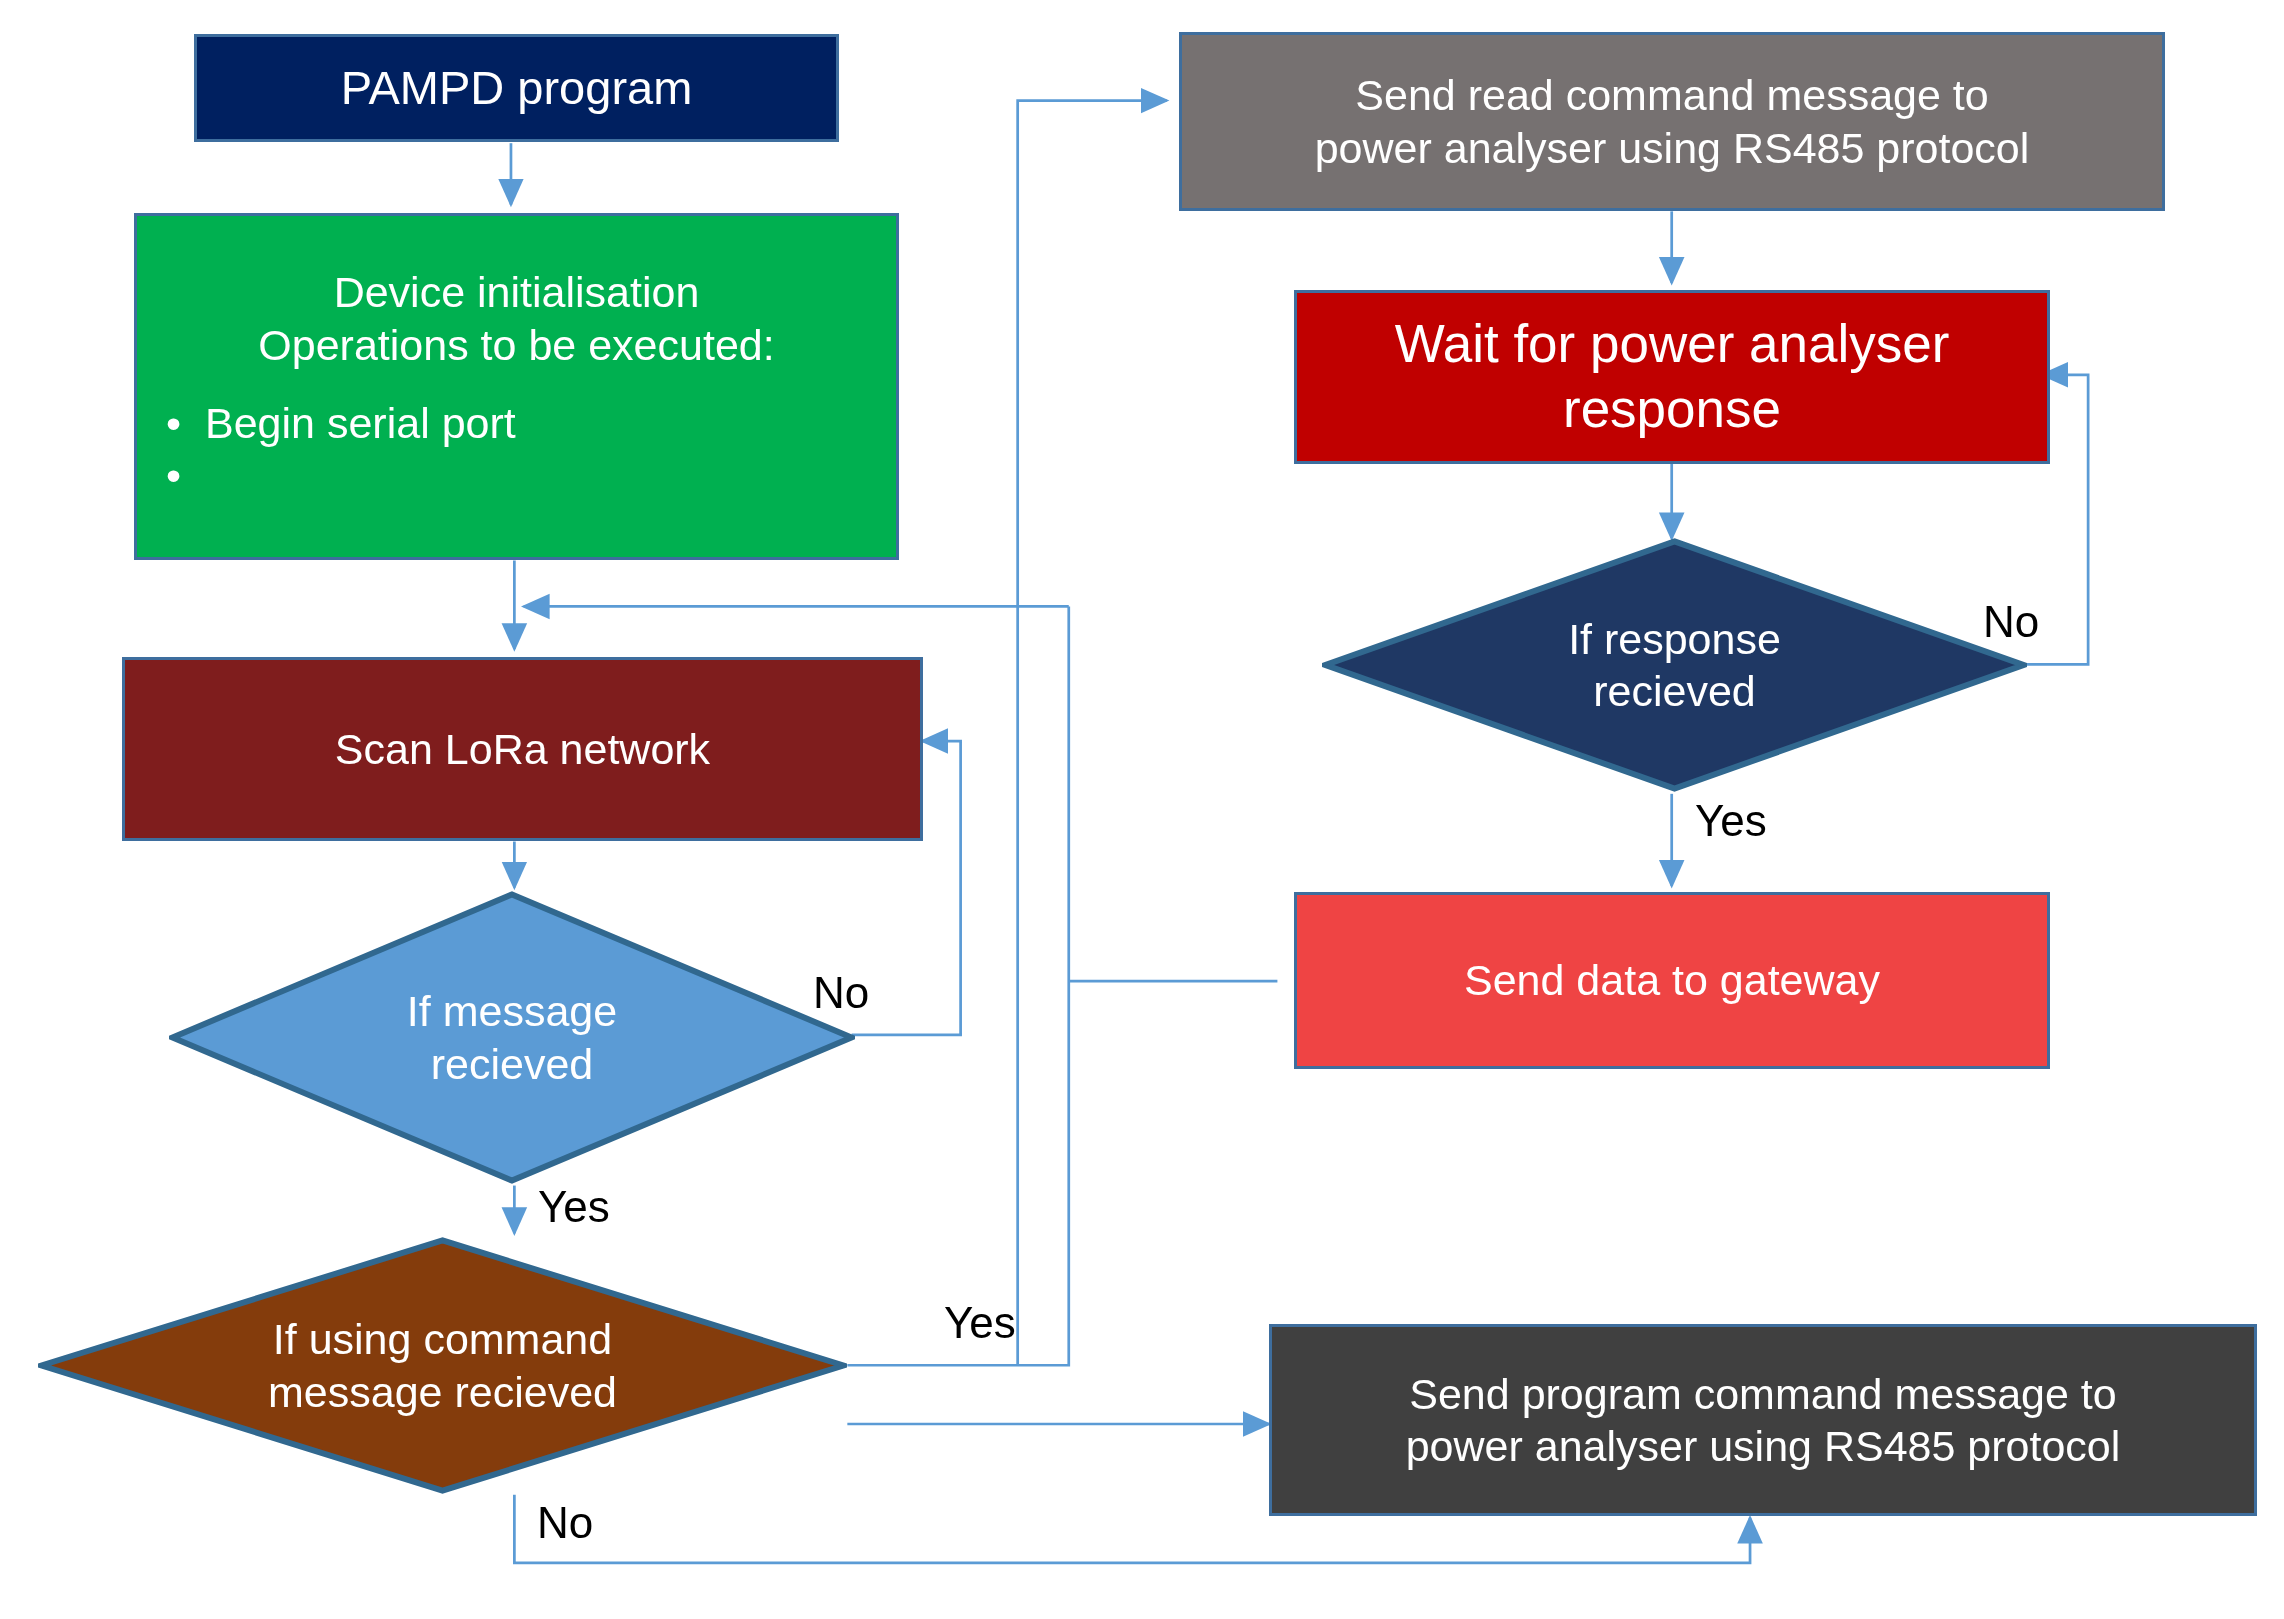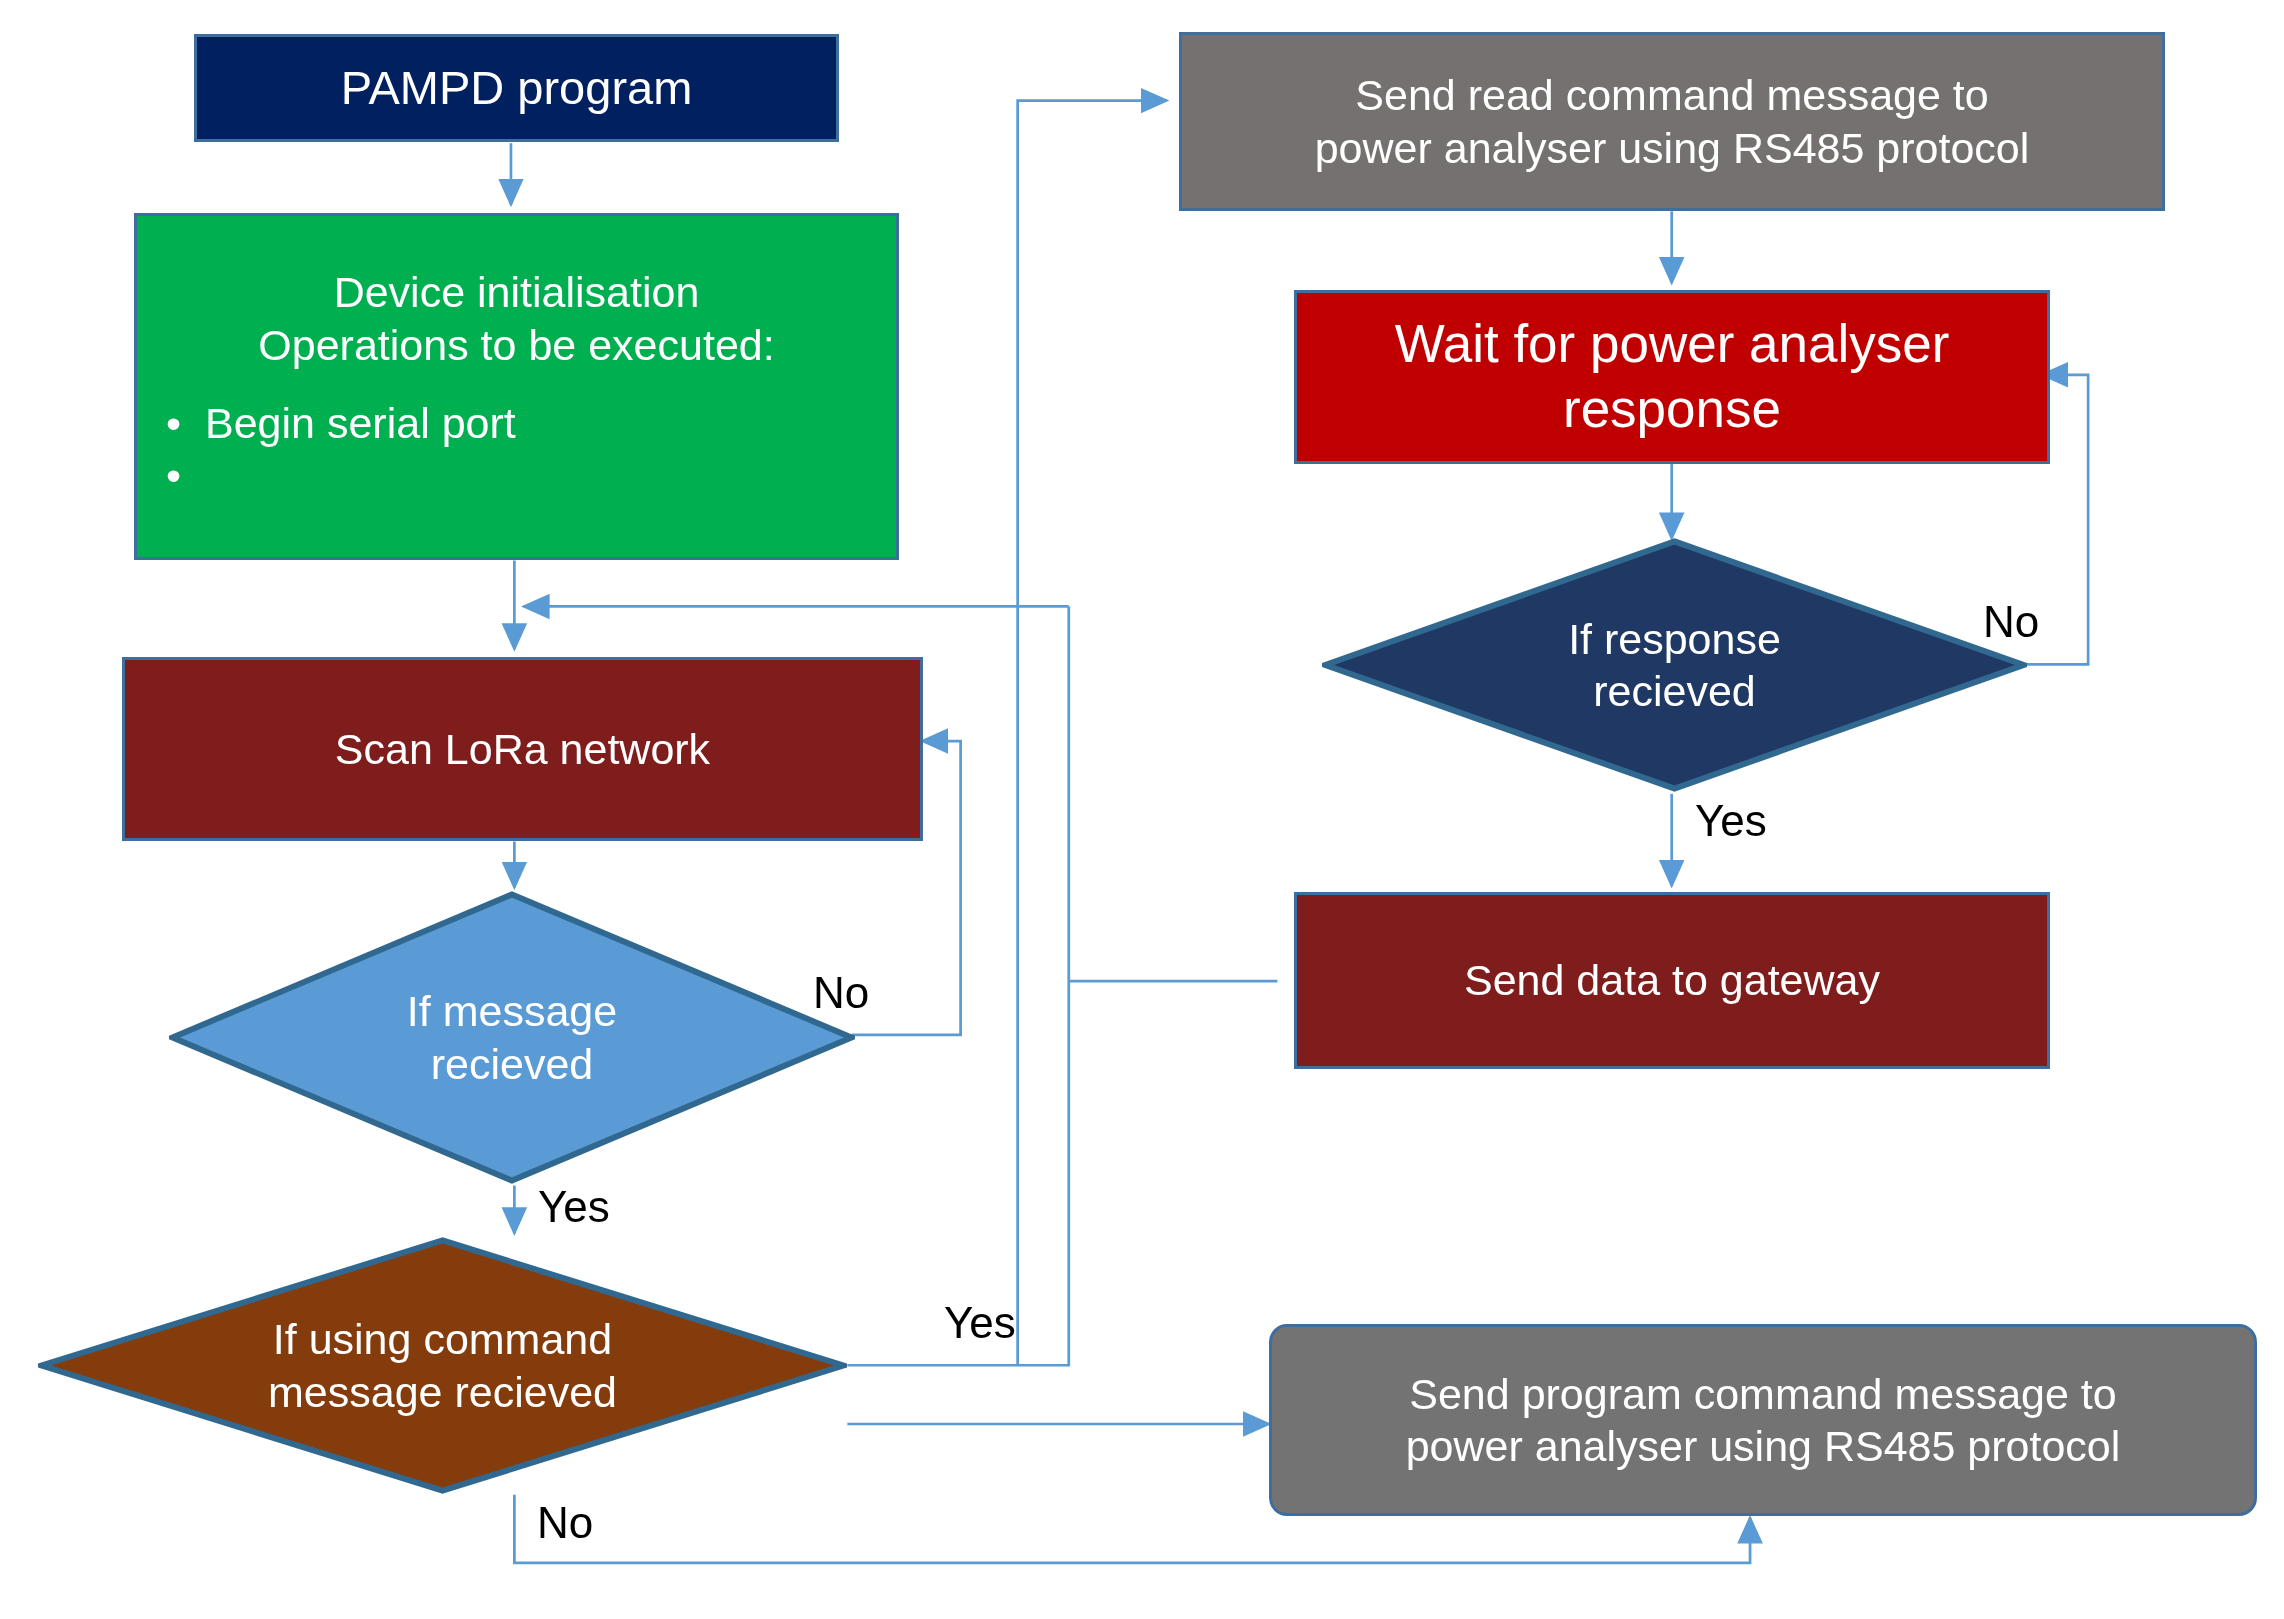--- a/index.html
+++ b/index.html
@@ -118,23 +118,23 @@
   <div class="node diamond" style="left:1322px;top:538px;width:705px;height:254px;font-size:43px;">
     <svg viewBox="0 0 828 298" preserveAspectRatio="none">
       <polygon points="414,4 824,149 414,294 4,149" fill="#1F3864" stroke="#31688F" stroke-width="7"></polygon>
     </svg>
     <span class="lbl">If response
 recieved</span>
   </div>
   <div class="edge-label" style="left:1983px;top:600px;">No</div>
   <div class="edge-label" style="left:1695px;top:799px;">Yes</div>
 
-  <div class="node rect" style="left:1294px;top:892px;width:756px;height:177px;background:#7f1d1d;font-size:43px;">
+  <div class="node rect" style="left:1294px;top:892px;width:756px;height:177px;background:#ef4444;font-size:43px;">
     <span class="lbl">Send data to gateway</span>
   </div>
 
-  <div class="node rect" style="left:1269px;top:1324px;width:988px;height:192px;background:#737373;font-size:43px;border-radius:18px;">
+  <div class="node rect" style="left:1269px;top:1324px;width:988px;height:192px;background:#404040;font-size:43px;">
     <span class="lbl">Send program command message to
 power analyser using RS485 protocol</span>
   </div>
 
 </div>
 
 
 </body></html>

